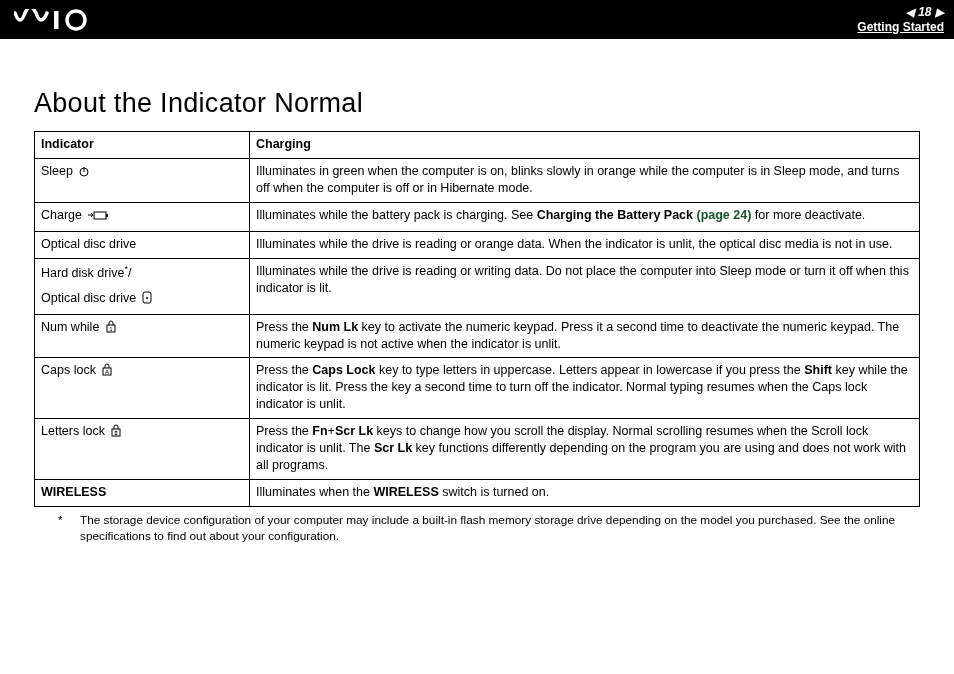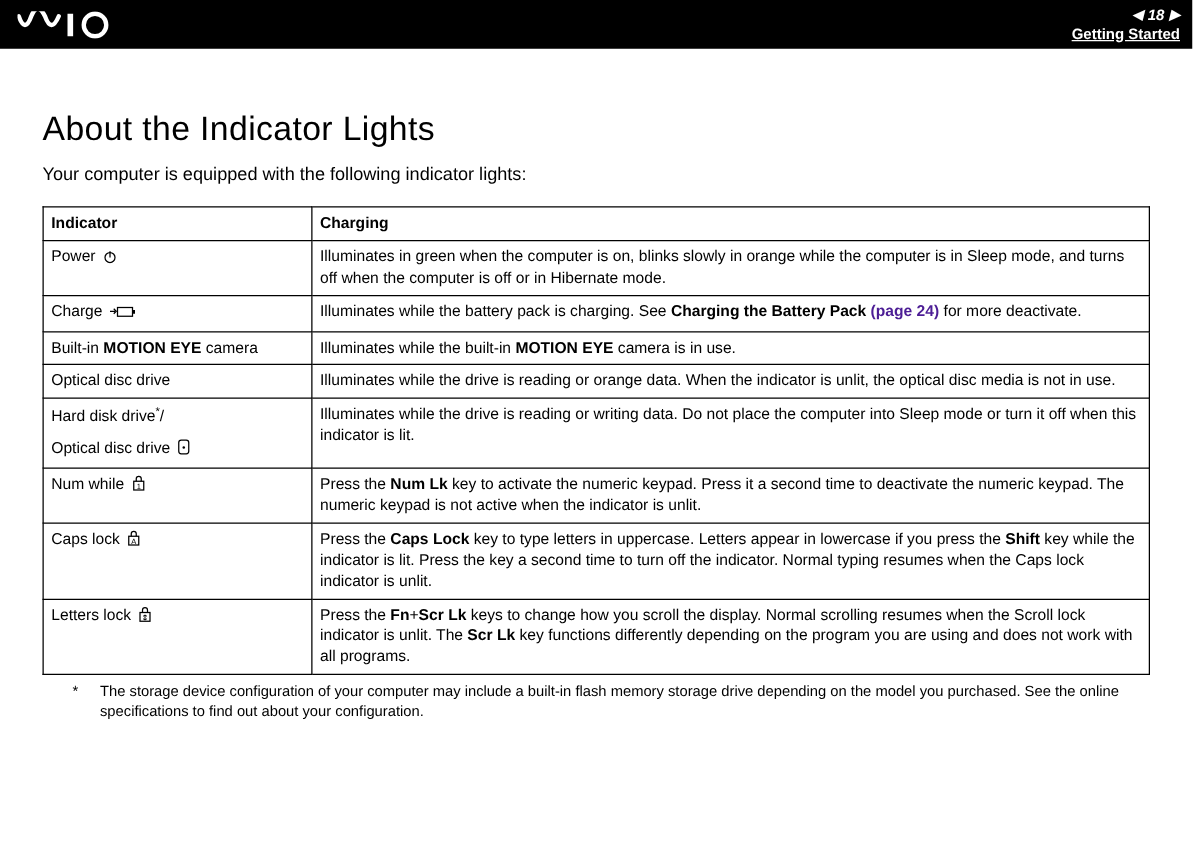--- a/index.html
+++ b/index.html
@@ -77,21 +77,21 @@
     margin-left: 2px;
   }
   .footnote {
     display: flex;
     gap: 14px;
     font-size: 11.8px;
     margin: 6px 0 0 24px;
     padding-right: 10px;
   }
   .footnote .star { min-width: 8px; }
-  .link { color: #4c1d95; font-weight: bold; }
+  .link { color: #14532d; font-weight: bold; }
   sup.fn { font-size: 9px; vertical-align: super; }
 </style>
 </head>
 <body>
 
 <div class="header">
   <div class="logo">
     <svg width="100" height="22" viewBox="0 0 100 22" fill="white">
       <path d="M1 4 Q 6 18 11 4 Q 16 -8 22 4 Q 27 18 33 4" stroke="white" stroke-width="3.5" fill="none" stroke-linecap="round"></path>
       <rect x="40" y="2" width="4.5" height="18"></rect>
@@ -102,61 +102,52 @@
     <div class="page-nav">
       <span class="nav-arrow">◀</span>
       <span>18</span>
       <span class="nav-arrow">▶</span>
     </div>
     <div class="breadcrumb">Getting Started</div>
   </div>
 </div>
 
 <div class="content">
-  <h1>About the Indicator Lights</h1>
-  <p class="intro">Your computer is equipped with the following indicator lights:</p>
+  <h1>About the Indicator Normal</h1>
 
   <table class="indicators">
     <tbody>
         <tr>
       <th class="col-ind">Indicator</th>
       <th>Charging</th>
     </tr>
 
     <tr>
       <td>
-        <span>Power </span><span class="icon"><svg width="12" height="12" viewBox="0 0 12 12">
+        <span>Sleep </span><span class="icon"><svg width="12" height="12" viewBox="0 0 12 12">
                 <circle cx="6" cy="7" r="4" stroke="#000" stroke-width="1" fill="none"></circle>
                 <line x1="6" y1="2" x2="6" y2="7" stroke="#000" stroke-width="1"></line>
               </svg></span>
       </td>
       <td>Illuminates in green when the computer is on, blinks slowly in orange while the computer is in Sleep mode, and turns off when the computer is off or in Hibernate mode.</td>
     </tr>
 
     <tr>
       <td>
         <span>Charge </span><span class="icon"><svg width="22" height="11" viewBox="0 0 22 11">
                 <path d="M1 5 L5 5 M4 3 L6 5 L4 7" stroke="#000" stroke-width="1" fill="none"></path>
                 <rect x="7" y="2" width="12" height="7" stroke="#000" stroke-width="1" fill="none"></rect>
                 <rect x="19" y="4" width="2" height="3" fill="#000"></rect>
               </svg></span>
       </td>
       <td>
         <span>Illuminates while the battery pack is charging. See </span><b>Charging the Battery Pack </b><span class="link">(page 24)</span><span> for more deactivate.</span>
       </td>
     </tr>
 
-    <tr>
-      <td>
-        <span>Built-in </span><b>MOTION EYE</b><span> camera</span>
-      </td>
-      <td>
-        <span>Illuminates while the built-in </span><b>MOTION EYE</b><span> camera is in use.</span>
-      </td>
-    </tr>
 
 
     <tr>
       <td>Optical disc drive</td>
       <td>Illuminates while the drive is reading or orange data. When the indicator is unlit, the optical disc media is not in use.</td>
     </tr>
 
     <tr>
       <td>
         <div>
@@ -204,20 +195,28 @@
                 <rect x="2" y="5" width="8" height="7" stroke="#000" stroke-width="1" fill="none"></rect>
                 <path d="M4 5 V3 a2 2 0 0 1 4 0 V5" stroke="#000" stroke-width="1" fill="none"></path>
                 <path d="M6 7 L6 11 M4.5 8 L6 7 L7.5 8 M4.5 10 L6 11 L7.5 10" stroke="#000" stroke-width="0.8" fill="none"></path>
               </svg></span>
       </td>
       <td>
         <span>Press the </span><b>Fn</b><span>+</span><b>Scr Lk</b><span> keys to change how you scroll the display. Normal scrolling resumes when the Scroll lock indicator is unlit. The </span><b>Scr Lk</b><span> key functions differently depending on the program you are using and does not work with all programs.</span>
       </td>
     </tr>
 
+    <tr>
+      <td>
+        <b>WIRELESS</b>
+      </td>
+      <td>
+        <span>Illuminates when the </span><b>WIRELESS</b><span> switch is turned on.</span>
+      </td>
+    </tr>
   </tbody>
     </table>
 
   <div class="footnote">
     <span class="star">*</span>
     <span>The storage device configuration of your computer may include a built-in flash memory storage drive depending on the model you purchased. See the online specifications to find out about your configuration.</span>
   </div>
 </div>
 
 </body></html>

